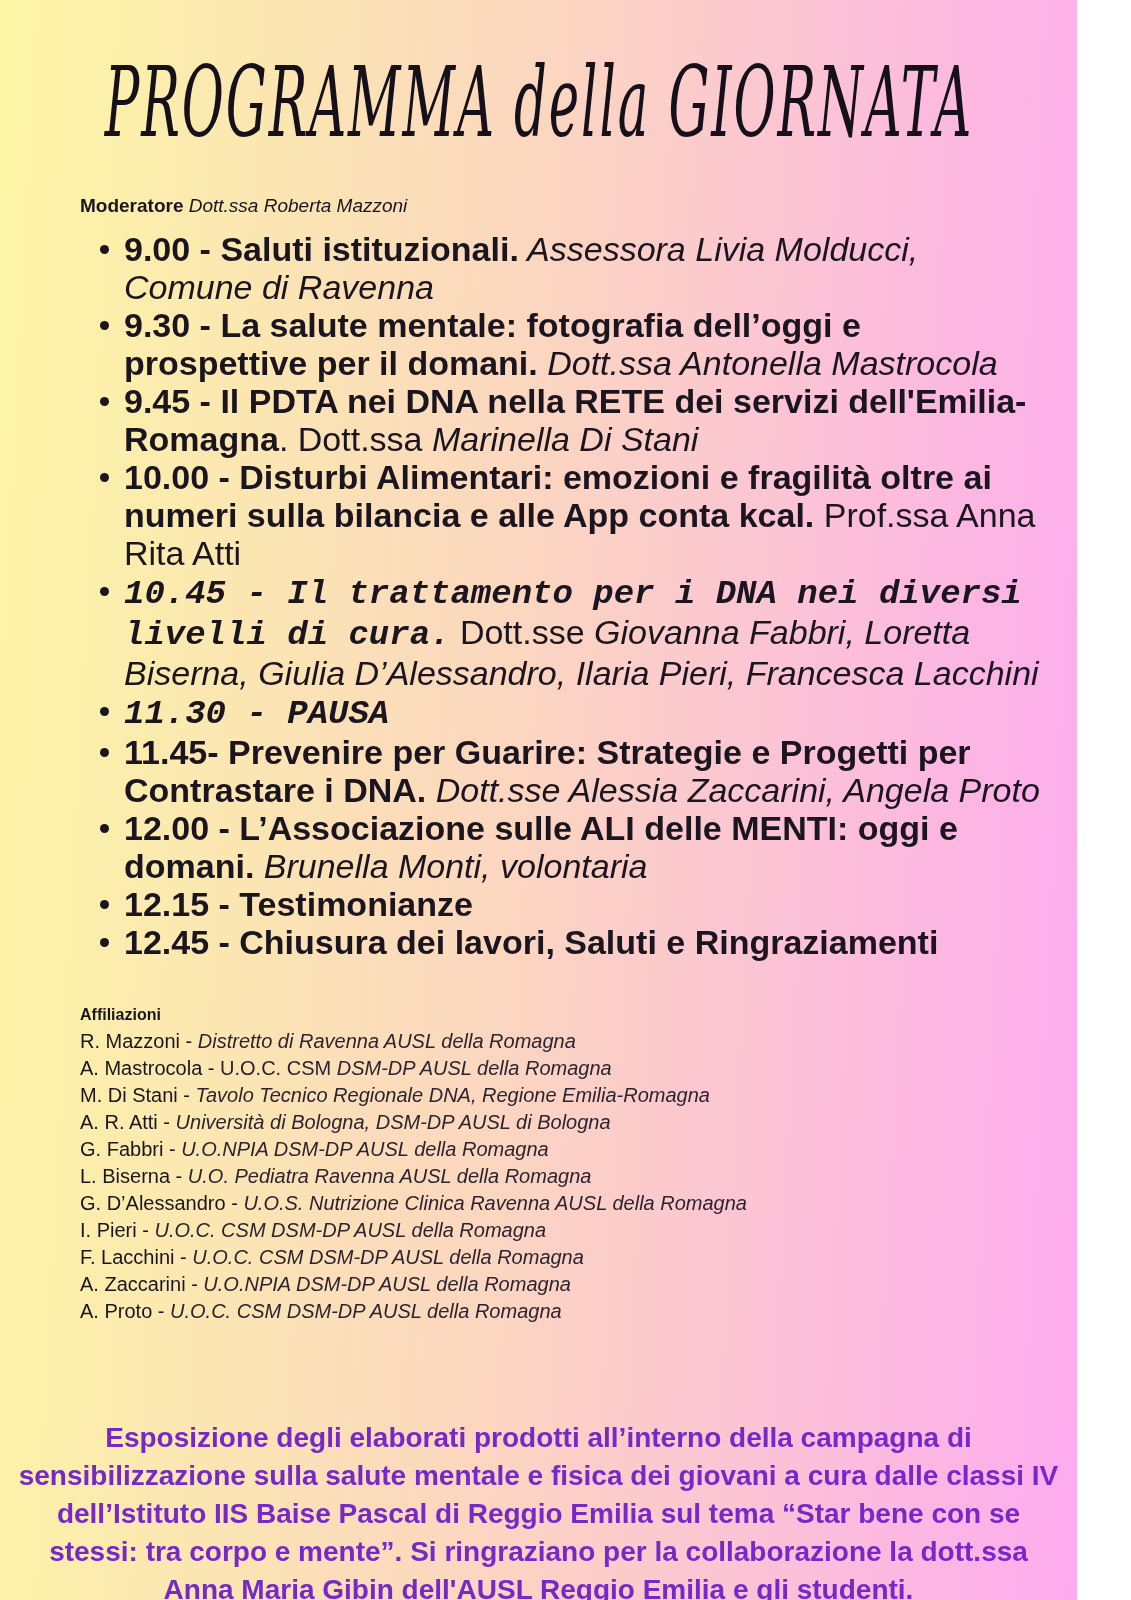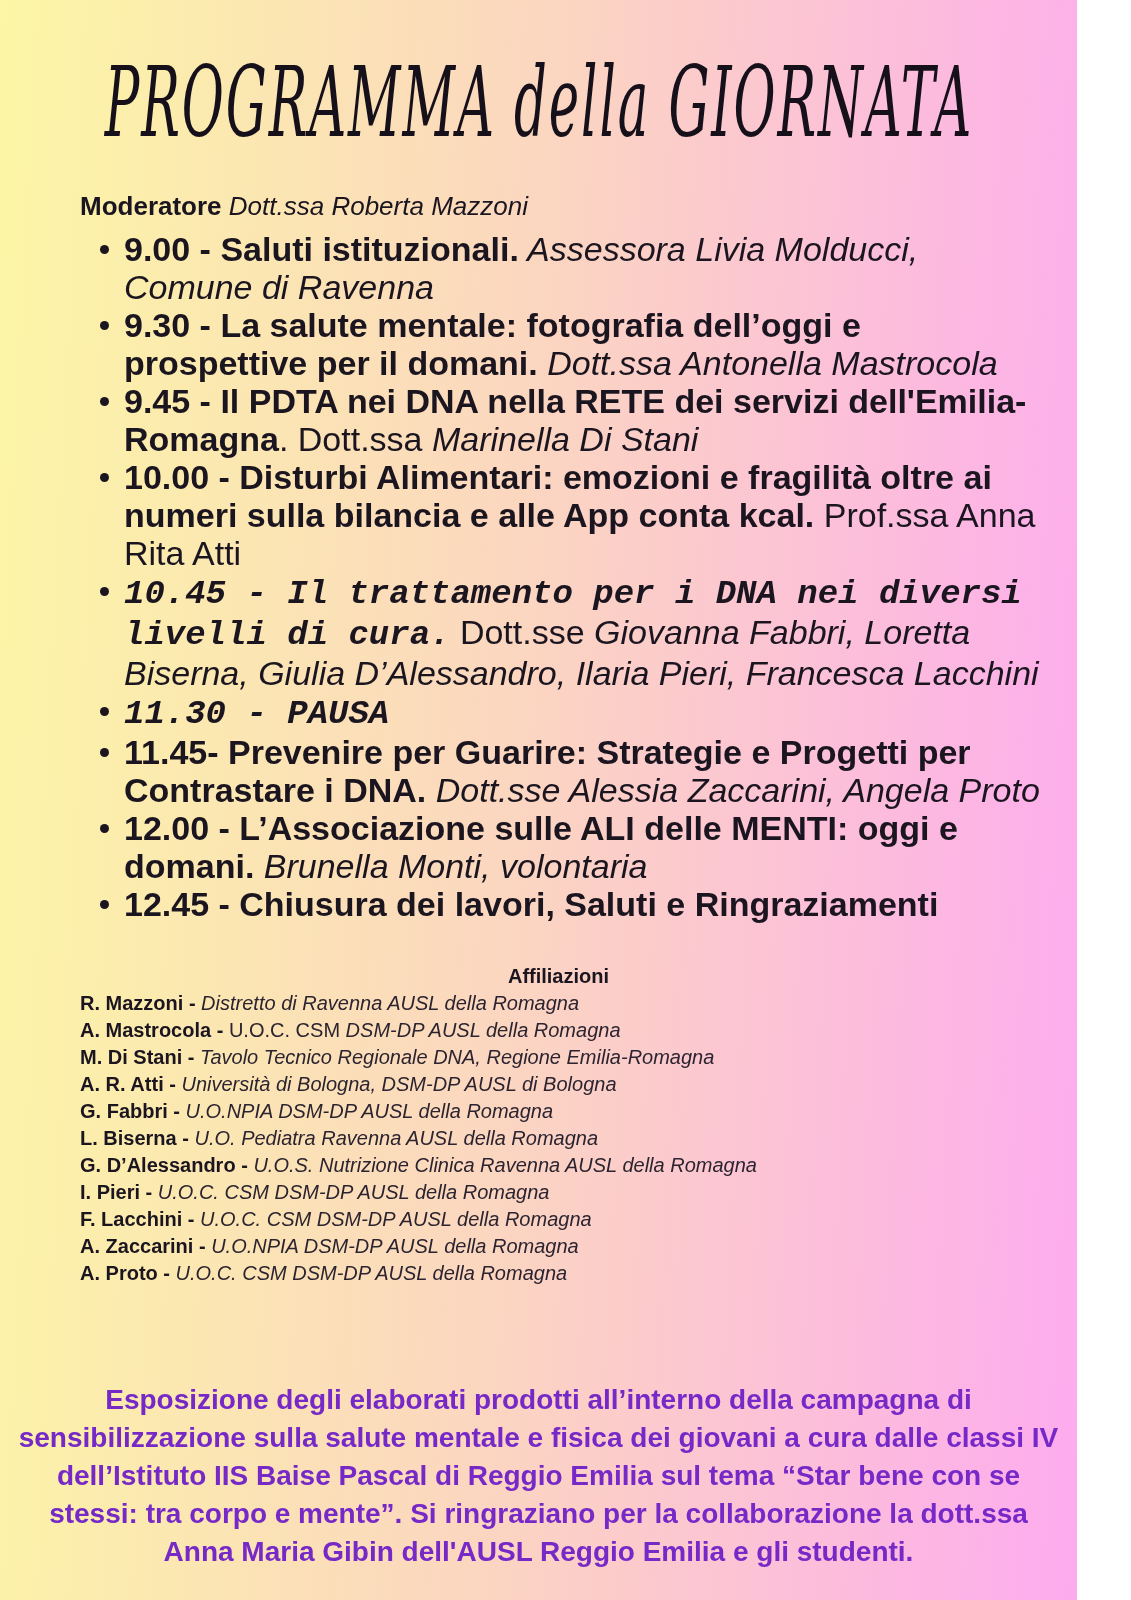--- a/index.html
+++ b/index.html
@@ -10,37 +10,37 @@
     font-family:"Liberation Sans", sans-serif;
     color:#1B1520;
   }
   .title-wrap { padding-top:42px; height:162px; display:flex; align-items:center; justify-content:center; }
   .title {
     font-family:"DejaVu Serif", serif; font-style:italic; font-weight:400;
     font-size:54px; letter-spacing:2px; white-space:nowrap;
     transform:scaleY(1.8) scaleX(0.95); transform-origin:center;
     color:#15101A;
   }
-  .moderator { margin:26px 60px 0 80px; font-size:26px; line-height:36px; }
+  .moderator { margin:26px 60px 0 80px; font-size:19px; line-height:36px; }
   .moderator .mod-label { font-weight:700; }
   .moderator .mod-name { font-style:italic; }
   ul.schedule { list-style:none; margin:6px 0 0 100px; width:940px; }
   ul.schedule li { position:relative; padding-left:24px; font-size:34px; line-height:38px; }
   ul.schedule .dot {
     position:absolute; left:0; top:15px; width:9px; height:9px; border-radius:50%;
     background:#1B1520; display:block;
   }
   .seg-b  { font-weight:700; }
   .seg-bi { font-weight:700; font-style:italic;font-family:Liberation Mono, monospace; }
   .seg-i  { font-style:italic; }
   .seg-r  { font-weight:400; font-style:normal; }
   .affiliations { margin:40px 40px 0 80px; font-size:20px; line-height:27px; }
-  .aff-heading { font-size:20px; font-weight:700; line-height:27px;text-align:center; }
+  .aff-heading { font-size:16px; font-weight:700; line-height:27px; }
   .aff-row { white-space:nowrap; }
-  .aff-name { font-weight:700;margin-top:36px; }
+  .aff-name { font-weight:400;margin-top:36px; }
   .aff-org { color:#2B2430;text-align:right; }
   .footer-note {
     margin:94px auto 0 auto; max-width:1058px; padding:0 8px;
     text-align:center; font-size:28px; line-height:38px; font-weight:700;
     color:#7629C7;
   }
 </style>
 </head>
 <body>
 
@@ -57,20 +57,21 @@
 
   <ul class="schedule" id="schedule">
       <li><span class="dot"></span><span class="seg-b">9.00 - Saluti istituzionali.</span><span class="seg-i"> Assessora Livia Molducci, Comune di Ravenna</span></li>
       <li><span class="dot"></span><span class="seg-b">9.30 - La salute mentale: fotografia dell’oggi e prospettive per il domani.</span><span class="seg-i"> Dott.ssa Antonella Mastrocola</span></li>
       <li><span class="dot"></span><span class="seg-b">9.45 - Il PDTA nei DNA nella RETE dei servizi dell'Emilia-Romagna</span><span class="seg-r">. Dott.ssa </span><span class="seg-i">Marinella Di Stani</span></li>
       <li><span class="dot"></span><span class="seg-b">10.00 - Disturbi Alimentari: emozioni e fragilità oltre ai numeri sulla bilancia e alle App conta kcal.</span><span class="seg-r"> Prof.ssa Anna Rita Atti</span></li>
       <li><span class="dot"></span><span class="seg-bi">10.45 - Il trattamento per i DNA nei diversi livelli di cura.</span><span class="seg-r"> Dott.sse </span><span class="seg-i">Giovanna Fabbri, Loretta Biserna, Giulia D’Alessandro, Ilaria Pieri, Francesca Lacchini</span></li>
       <li><span class="dot"></span><span class="seg-bi">11.30 - PAUSA</span></li>
       <li><span class="dot"></span><span class="seg-b">11.45- Prevenire per Guarire: Strategie e Progetti per Contrastare i DNA.</span><span class="seg-i"> Dott.sse Alessia Zaccarini, Angela Proto</span></li>
       <li><span class="dot"></span><span class="seg-b">12.00 - L’Associazione sulle ALI delle MENTI: oggi e domani.</span><span class="seg-i"> Brunella Monti, volontaria</span></li>
+      <li><span class="dot"></span><span class="seg-b">12.15 - Testimonianze</span></li>
       <li><span class="dot"></span><span class="seg-b">12.45 - Chiusura dei lavori, Saluti e Ringraziamenti</span></li>
     </ul>
 
   <section class="affiliations">
     <h2 class="aff-heading">Affiliazioni</h2>
     <div id="aff-list">
         <div class="aff-row"><span class="aff-name">R. Mazzoni - </span><span class="seg-i aff-org">Distretto di Ravenna AUSL della Romagna</span></div>
         <div class="aff-row"><span class="aff-name">A. Mastrocola - </span><span class="seg-r aff-org">U.O.C. CSM </span><span class="seg-i aff-org">DSM-DP AUSL della Romagna</span></div>
         <div class="aff-row"><span class="aff-name">M. Di Stani - </span><span class="seg-i aff-org">Tavolo Tecnico Regionale DNA, Regione Emilia-Romagna</span></div>
         <div class="aff-row"><span class="aff-name">A. R. Atti - </span><span class="seg-i aff-org">Università di Bologna, DSM-DP AUSL di Bologna</span></div>

